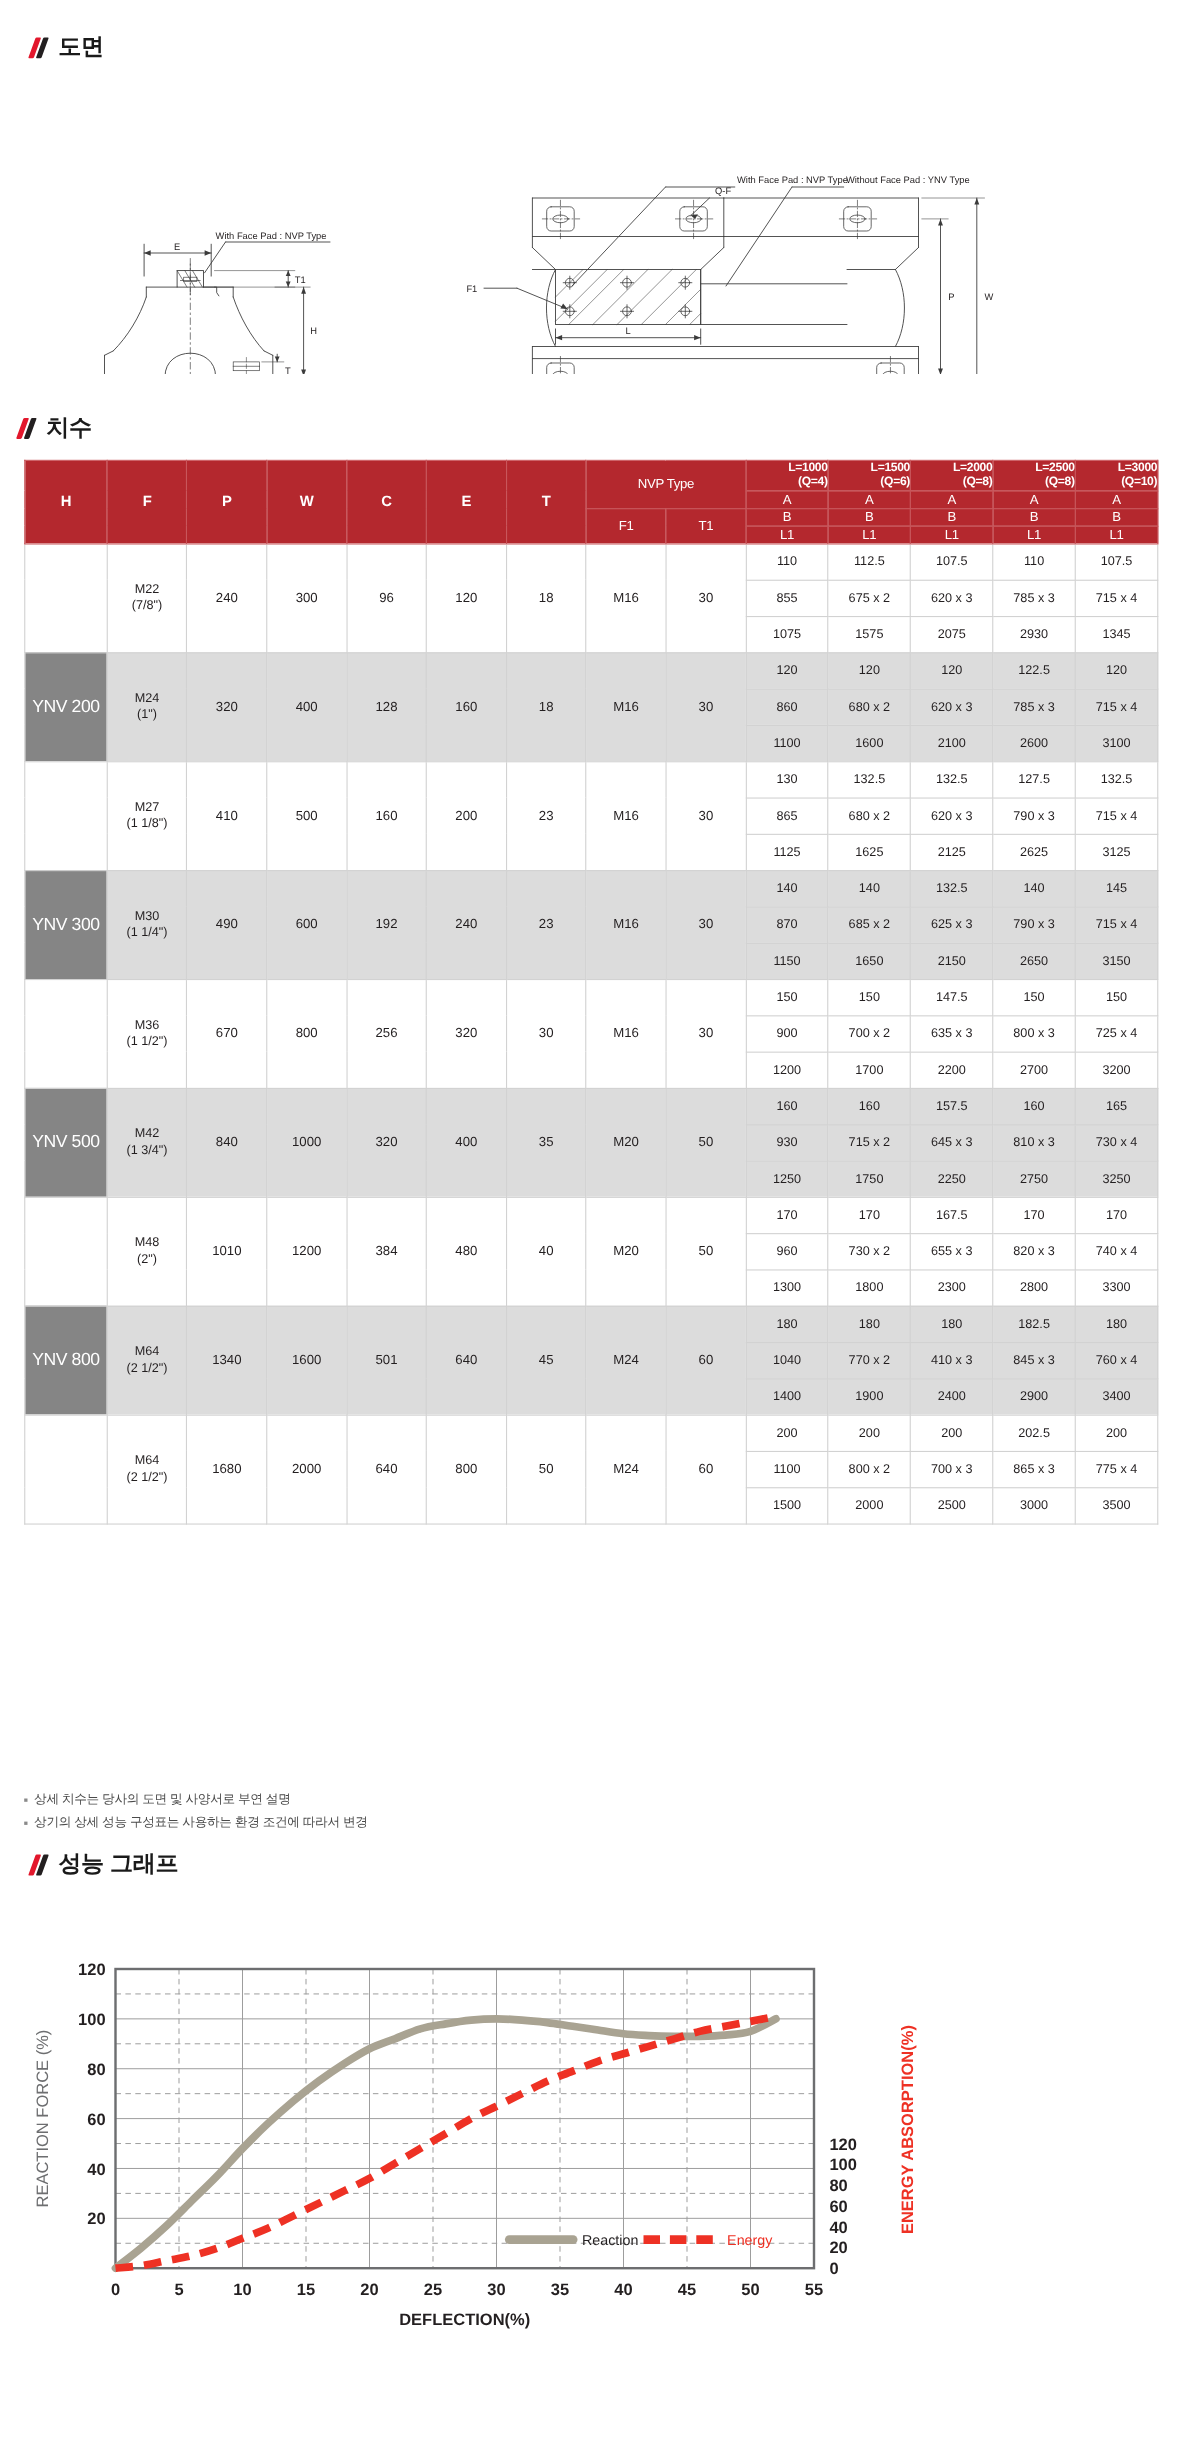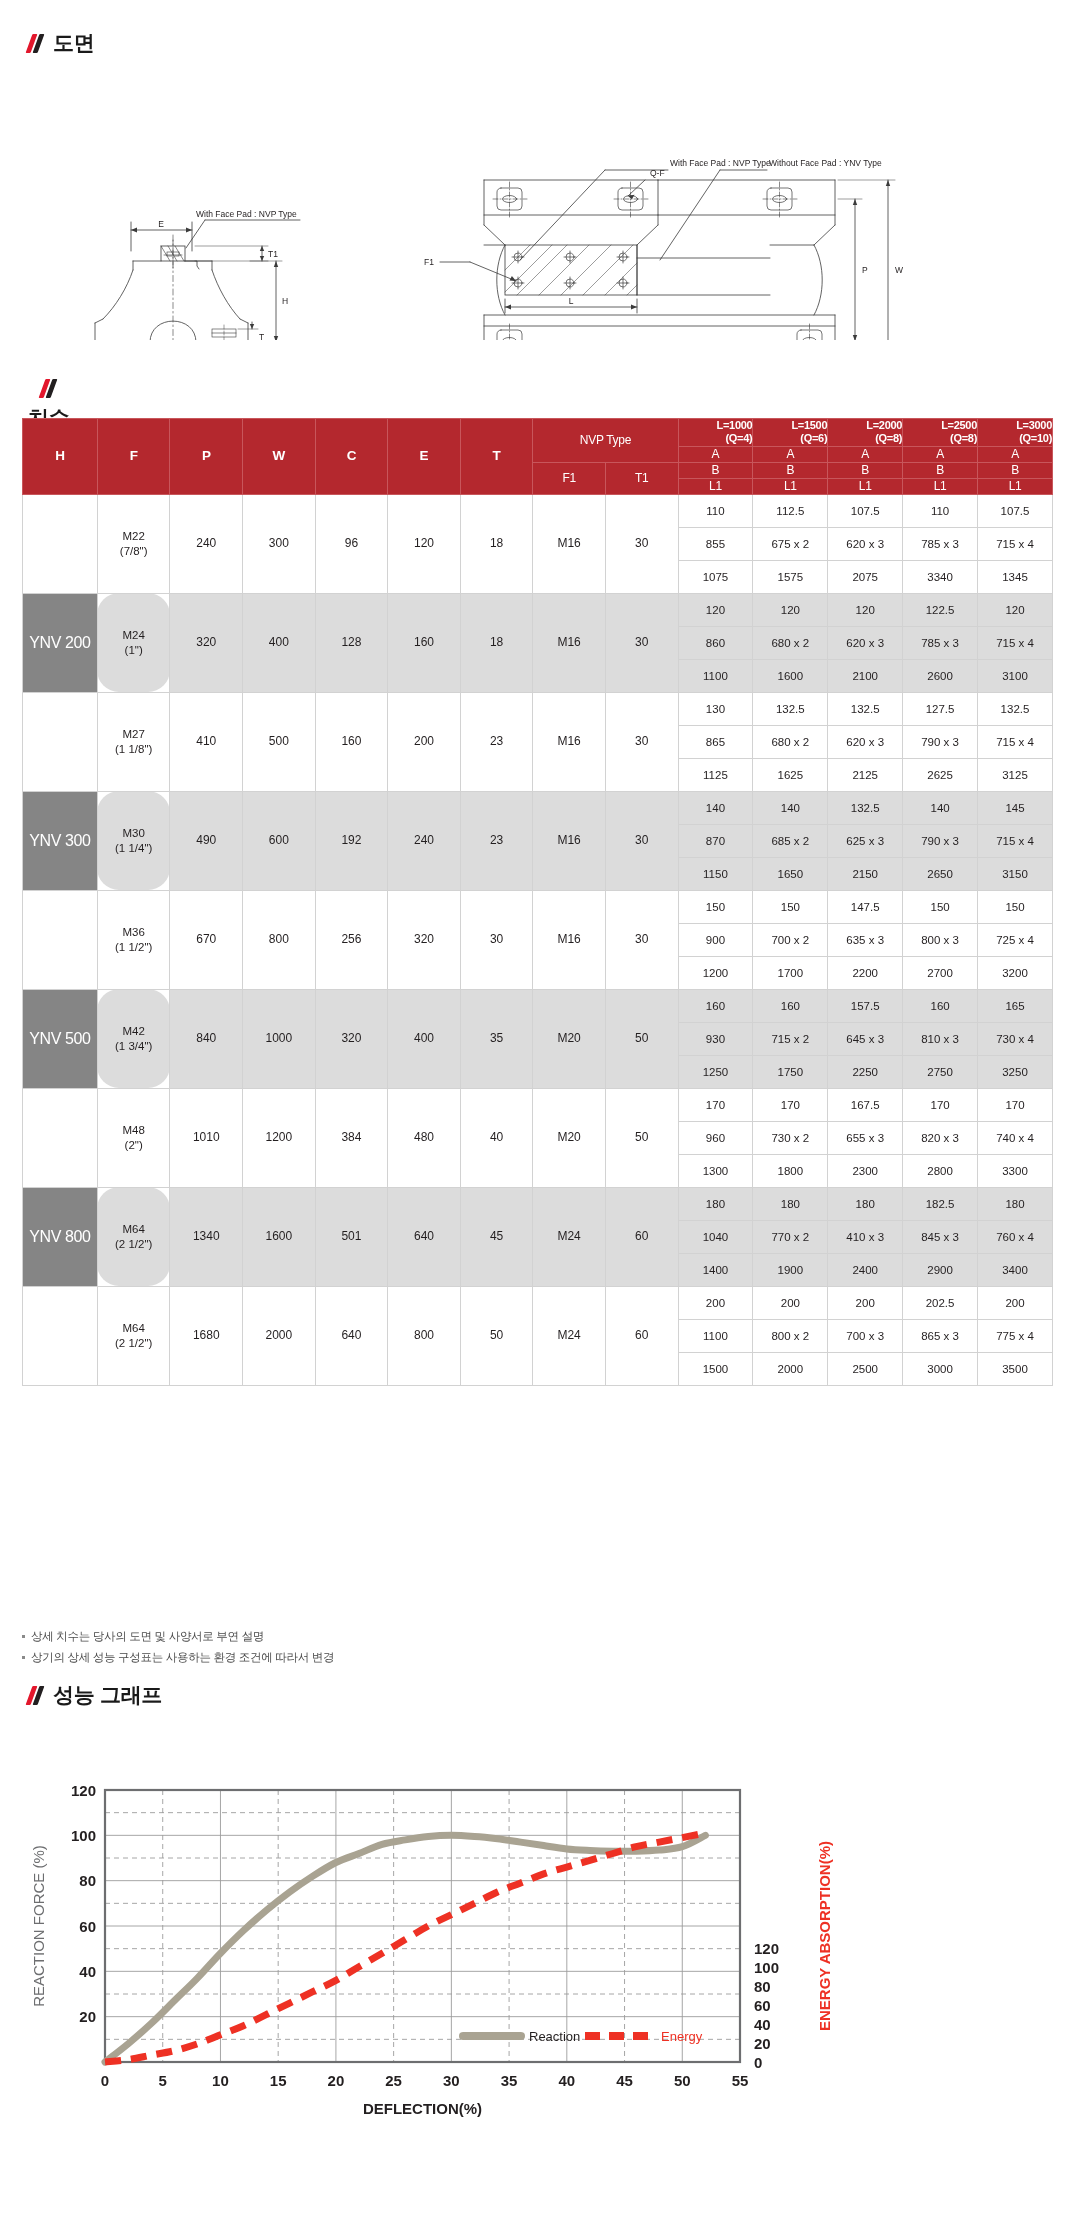--- a/index.html
+++ b/index.html
@@ -44,21 +44,21 @@
   .sec-head .slash::after  { left: 8px; background: #231f20; }
   .sec-head .txt {
     font-size: 21px;
     font-weight: bold;
     letter-spacing: -0.3px;
     color: #1a1a1a;
     line-height: 1;
   }
 
   #head-drawing { left: 28px; top: 32px; }
-  #head-dims    { left: 28px; top: 378px; flex-direction: column; }
+  #head-dims    { left: 17px; top: 378px; }
   #head-graph   { left: 28px; top: 1684px; }
 
   
   .drawing {
     position: absolute;
     left: 0; top: 70px;
     width: 1075px; height: 270px;
   }
   .drawing svg { display: block; }
 
@@ -98,21 +98,21 @@
     background: #858585;
     color: #ffffff;
     font-size: 16px;
     letter-spacing: -0.4px;
     border: 1px solid #858585;
   }
   tr.odd td   { background: #ffffff; }
   tr.even td  { background: #dcdcdc; }
   tr.even td.model { background: #858585; }
 
-  td.two-line { line-height: 1.2; font-size: 11.5px; border-radius: 22px; }
+  td.two-line { line-height: 1.2; font-size: 11.5px; }
   td.val { font-size: 12px; }
   td.abl { font-size: 11.5px; height: 33px; }
 
   
   .notes {
     position: absolute;
     left: 22px;
     top: 1628px;
     width: 700px;
     font-size: 11.5px;
@@ -481,21 +481,21 @@
             <td class="abl">855</td>
             <td class="abl">675 x 2</td>
             <td class="abl">620 x 3</td>
             <td class="abl">785 x 3</td>
             <td class="abl">715 x 4</td>
           </tr>
           <tr class="odd">
             <td class="abl">1075</td>
             <td class="abl">1575</td>
             <td class="abl">2075</td>
-            <td class="abl">3340</td>
+            <td class="abl">2930</td>
             <td class="abl">1345</td>
           </tr>
           <tr class="even">
             <td rowspan="3" class="model">YNV 200</td>
             <td rowspan="3" class="two-line">M24<br>(1")</td>
             <td rowspan="3" class="val">320</td>
             <td rowspan="3" class="val">400</td>
             <td rowspan="3" class="val">128</td>
             <td rowspan="3" class="val">160</td>
             <td rowspan="3" class="val">18</td>

